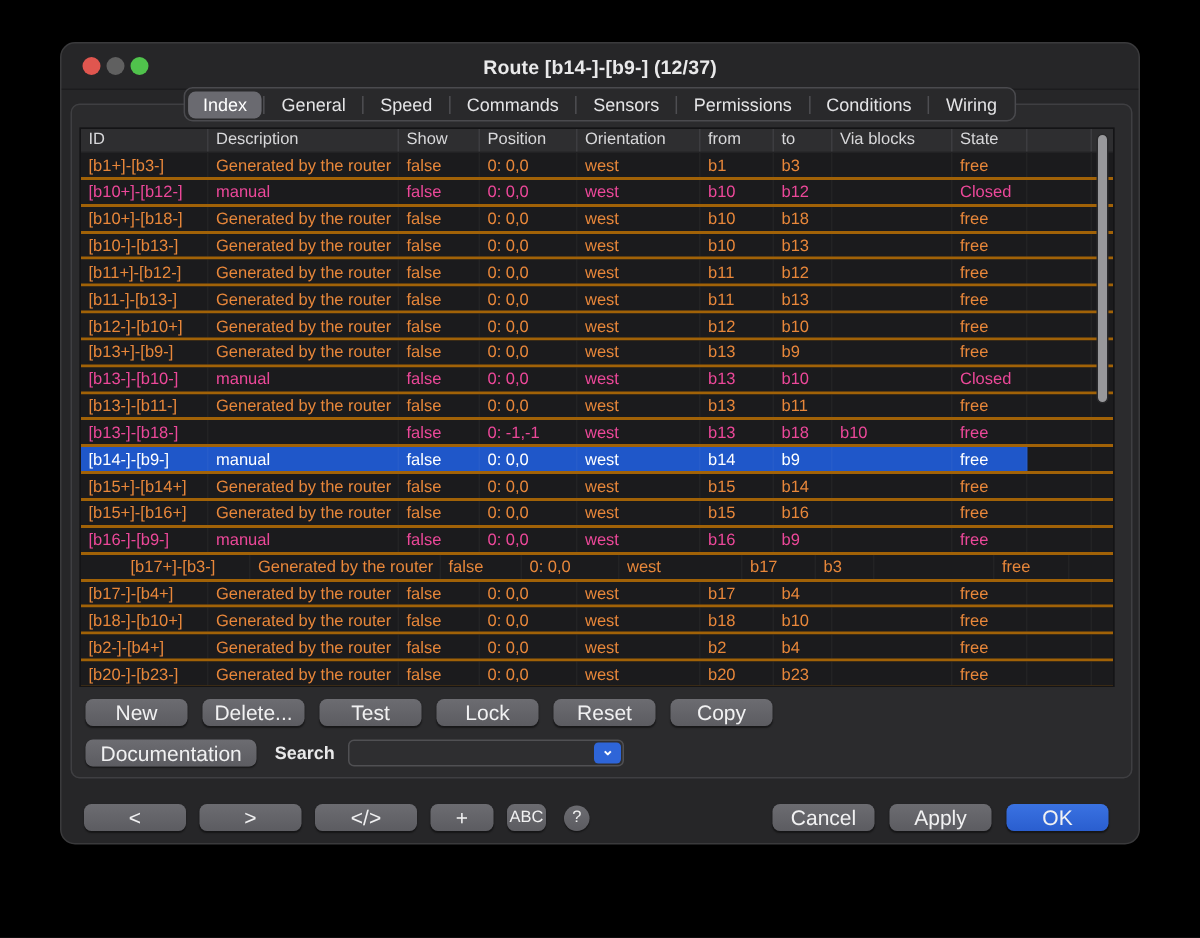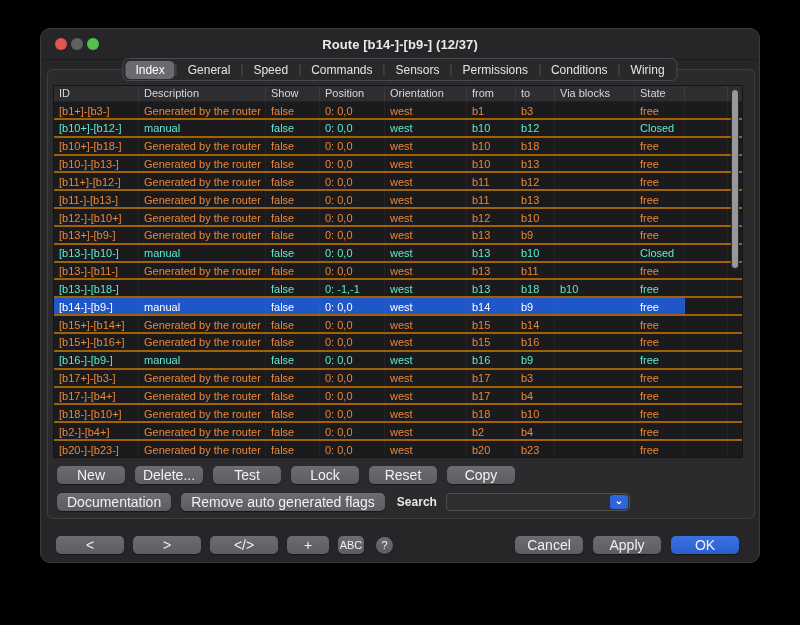--- a/index.html
+++ b/index.html
@@ -50,21 +50,21 @@
   }
   .thead{display:flex;height:16px;background:#2e2e30;border-bottom:1px solid #222224;box-sizing:border-box;}
   .th{font-size:11px;color:#d8d8da;padding:1px 0 0 5px;box-sizing:border-box;
     border-right:1px solid #3d3d40;white-space:nowrap;overflow:hidden;flex:none;}
   .th.gutter{border-right:none;}
   .row{display:flex;height:17.85px;border-bottom:2px solid #a16207;box-sizing:border-box;background:#1b1b1d;}
   .cell{font-size:11px;padding:2.5px 0 0 5px;box-sizing:border-box;flex:none;
     border-right:1px solid rgba(255,255,255,.035);white-space:nowrap;overflow:hidden;}
   .cell.gutter{border-right:none;}
   .row.generated{color:var(--orange);}
-  .row.manual{color:#5eead4;justify-content:space-between;}
+  .row.manual{color:#ec4899;justify-content:space-between;}
   .row.selected{background:var(--sel-blue);color:#fff;}
   .row.selected .cell.filler,.row.selected .cell.gutter{background:#1b1b1d;}
   .scrollthumb{position:absolute;right:3px;top:3px;width:8px;height:180px;border-radius:4px;
     background:#98989b;border:1px solid #29292b;box-sizing:border-box;}
   
   .btn{
     height:18px;border-radius:5px;background:linear-gradient(#6c6c71,#5c5c61);
     color:#f1f1f2;font-size:14px;display:flex;align-items:center;justify-content:center;
     box-shadow:0 1px 1px rgba(0,0,0,.45);box-sizing:border-box;white-space:nowrap;cursor:default;flex:none;
   }
@@ -326,21 +326,21 @@
             <div class="cell" style="width: 65px;">0: 0,0</div>
             <div class="cell" style="width: 82px;">west</div>
             <div class="cell" style="width: 49px;">b16</div>
             <div class="cell" style="width: 39px;">b9</div>
             <div class="cell" style="width: 80px;"></div>
             <div class="cell" style="width: 50px;">free</div>
             <div class="cell filler" style="width: 43px;"></div>
             <div class="cell gutter" style="width: 16px;"></div>
           </div>
           <div class="row generated">
-            <div class="cell" style="width: 85px;">[b17+]-[b3-]</div>
+            <div class="cell" style="width: 85px; margin-left: 28px;">[b17+]-[b3-]</div>
             <div class="cell" style="width: 127px;">Generated by the router</div>
             <div class="cell" style="width: 54px;">false</div>
             <div class="cell" style="width: 65px;">0: 0,0</div>
             <div class="cell" style="width: 82px;">west</div>
             <div class="cell" style="width: 49px;">b17</div>
             <div class="cell" style="width: 39px;">b3</div>
             <div class="cell" style="width: 80px;"></div>
             <div class="cell" style="width: 50px;">free</div>
             <div class="cell filler" style="width: 43px;"></div>
             <div class="cell gutter" style="width: 16px;"></div>
@@ -405,21 +405,20 @@
         <div class="btn w68">New</div>
         <div class="btn w68">Delete...</div>
         <div class="btn w68">Test</div>
         <div class="btn w68">Lock</div>
         <div class="btn w68">Reset</div>
         <div class="btn w68">Copy</div>
       </div>
 
     <div class="btnrow2">
       <div class="btn pad">Documentation</div>
-      <div class="btn pad" style="margin-left:10px;">Remove auto generated flags</div>
       <div class="searchlabel">Search</div>
       <div class="dropdown">
         <span class="dd-value"></span>
         <div class="dd-btn">
           <span class="dd-chev">⌄</span>
         </div>
       </div>
     </div>
 
   </div>

